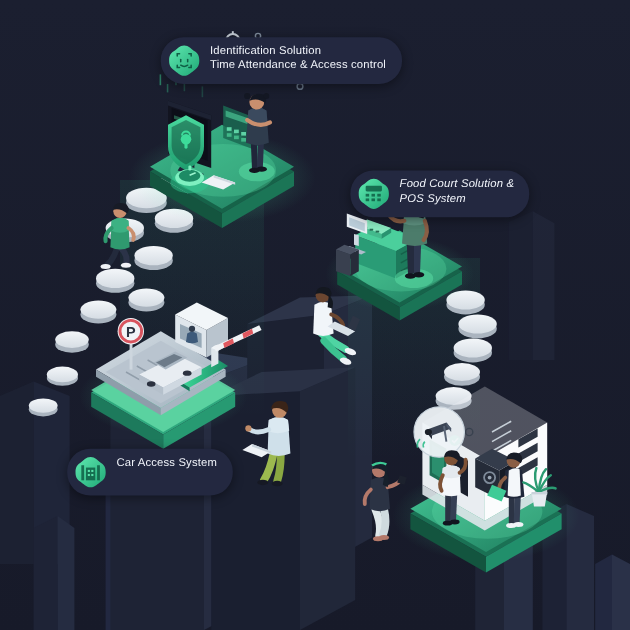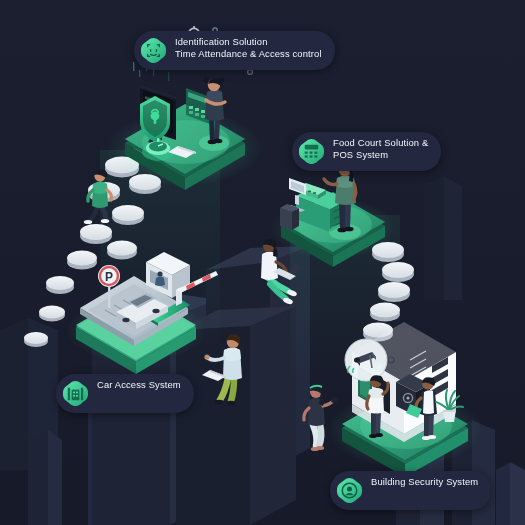--- a/index.html
+++ b/index.html
@@ -9,21 +9,21 @@
   #stage{position:relative;width:525px;height:525px;background:#191c2b;overflow:hidden;}
   .layer{position:absolute;left:0;top:0;width:525px;height:525px;}
   svg{display:block;}
   .lbl{position:absolute;display:flex;gap:7px;
        background:#232840;border-radius:19px;padding:5px 13px 5px 5px;
        box-shadow:0 2px 9px rgba(0,0,0,.42);}
   .lbl .badge{width:29px;height:29px;flex:0 0 29px;position:relative;}
   .lbl .txt{color:#f2f5fb;font-size:9.4px;line-height:12.2px;letter-spacing:.15px;
             white-space:pre-line;font-weight:400;}
   #lbl-ident{left:134px;top:31px;}
-  #lbl-food{left:292px;top:132px;}
+  #lbl-food{left:292px;top:142px;font-style:italic;}
   #lbl-park{left:56px;top:374px;}
   #lbl-sec{left:330px;top:471px;}
 </style>
 </head>
 <body style="background: rgb(25, 28, 43);">
 
 <div id="stage">
 
   <svg class="layer" viewBox="0 0 525 525" width="525" height="525">
     <defs>
@@ -707,32 +707,14 @@
           <rect x="12.6" y="13" width="1.8" height="1.8" fill="#5fe9b0"></rect>
           <rect x="15.6" y="13" width="1.8" height="1.8" fill="#5fe9b0"></rect>
           <rect x="12.6" y="16.5" width="1.8" height="1.8" fill="#5fe9b0"></rect>
           <rect x="15.6" y="16.5" width="1.8" height="1.8" fill="#5fe9b0"></rect>
         </g>
       </svg>
     </span>
     <span class="txt">Car Access System</span>
   </div>
 
-  <div class="lbl" id="lbl-sec">
-    <span class="badge">
-      <svg viewBox="0 0 30 30" width="29" height="29">
-        <defs>
-          <linearGradient id="bg4" x1="0" y1="0" x2="1" y2="1">
-            <stop offset="0" stop-color="#5fe9b0"></stop>
-              <stop offset="1" stop-color="#1fa876"></stop>
-          </linearGradient>
-        </defs>
-        <path d="M15,2 C19,2 21,5 24,7 C27,9 28,11 28,15 C28,19 27,21 24,23 C21,25 19,28 15,28
-                 C11,28 9,25 6,23 C3,21 2,19 2,15 C2,11 3,9 6,7 C9,5 11,2 15,2Z" fill="url(#bg4)"></path>
-        <circle cx="15" cy="15" r="7.5" fill="none" stroke="#0f5f45" stroke-width="1.5"></circle>
-        <circle cx="15" cy="13.4" r="2.6" fill="#0f5f45"></circle>
-        <path d="M10.5,20 q4.5,-5 9,0" fill="#0f5f45"></path>
-      </svg>
-    </span>
-    <span class="txt">Building Security System</span>
-  </div>
 
 </div>
 
 </body></html>

